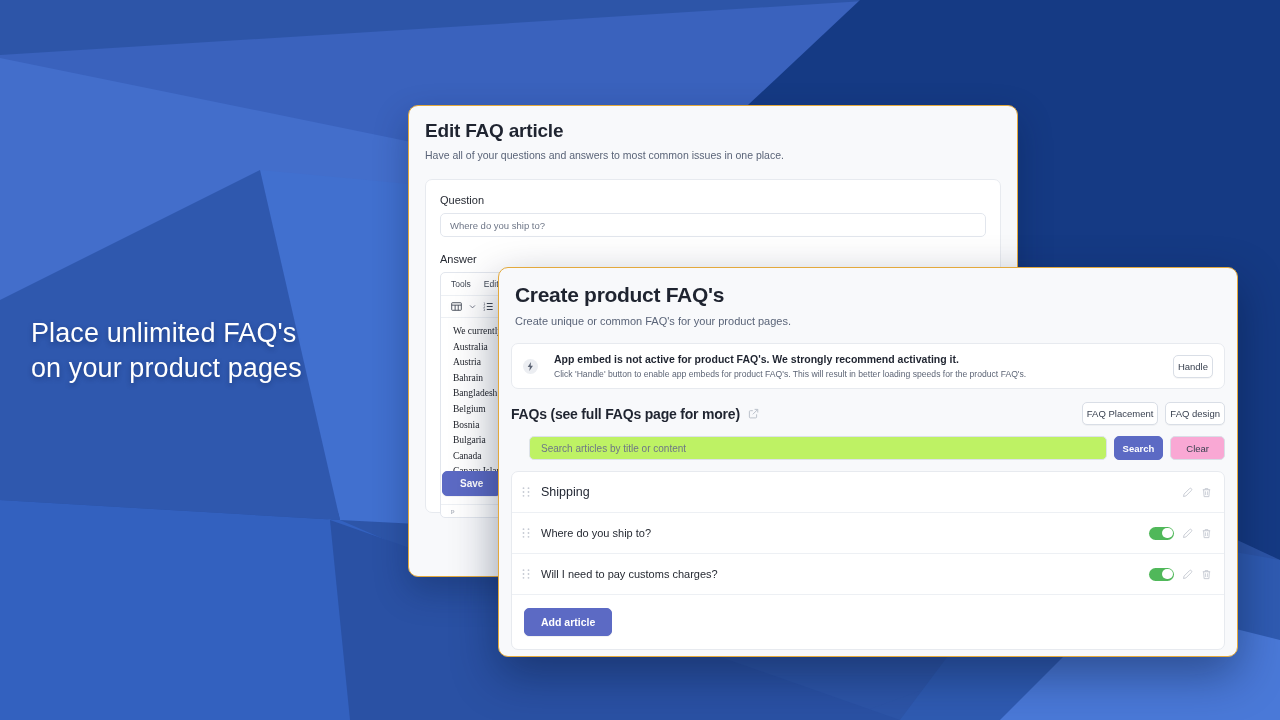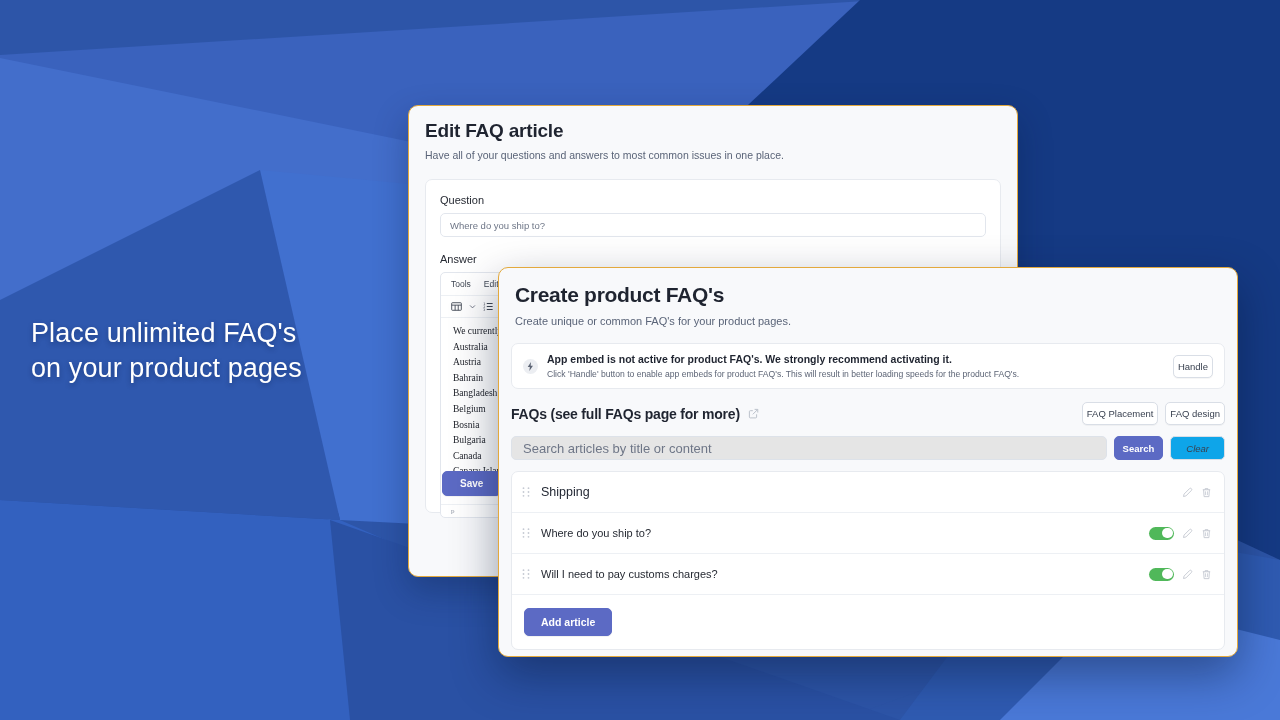--- a/index.html
+++ b/index.html
@@ -150,21 +150,21 @@
     letter-spacing: -.3px;
   }
   .fc-sub { margin-top: 8px; font-size: 11px; color: #5a6478; }
 
   .banner {
     margin: 4px 12px 0 12px;
     background: #ffffff;
     border: 1px solid #e7eaef;
     border-radius: 7px;
     padding: 9px 11px;
-    display: flex; align-items: center; gap: 9px;
+    display: flex; align-items: center; gap: 16px;
   }
   .bolt-wrap {
     width: 15px; height: 15px; flex: 0 0 15px;
     border-radius: 50%;
     background: #eceef2;
     display: flex; align-items: center; justify-content: center;
     margin-top: 1px;
   }
   .banner-text { flex: 1; }
   .banner-t1 { font-size: 10.5px; font-weight: 700; color: #1f2430; }
@@ -191,43 +191,42 @@
   }
 
   .search-row {
     margin: 11px 12px 0 12px;
     display: flex; gap: 7px;
   }
   .search-input {
     flex: 1; height: 24px;
     border: 1px solid #dde2e9;
     border-radius: 5px;
-    background: #e5e5e5;
+    background: #bef264;
     display: flex; align-items: center;
     padding: 0 11px;
-    font-size: 13px; color: #6e7687;
+    font-size: 10px; color: #6e7687; margin-left: 18px;
   }
   .btn-search {
     background: #5c6ac4; color: #fff;
     border: 1px solid #5c6ac4;
     border-radius: 5px;
     padding: 0 8px; height: 24px;
     font-size: 9.5px; font-weight: 700;
     display: flex; align-items: center;
     cursor: pointer;
   }
   .btn-clear {
-    background: #0ea5e9; color: #394150;
+    background: #f9a8d4; color: #394150;
     border: 1px solid #d9dee6;
     border-radius: 5px;
     padding: 0 15px; height: 24px;
     font-size: 9.5px;
     display: flex; align-items: center;
     cursor: pointer;
-    font-style: italic;
   }
 
   .faq-list {
     margin: 11px 12px 0 12px;
     background: #fff;
     border: 1px solid #e7eaef;
     border-radius: 7px;
     overflow: hidden;
   }
   .faq-row {

